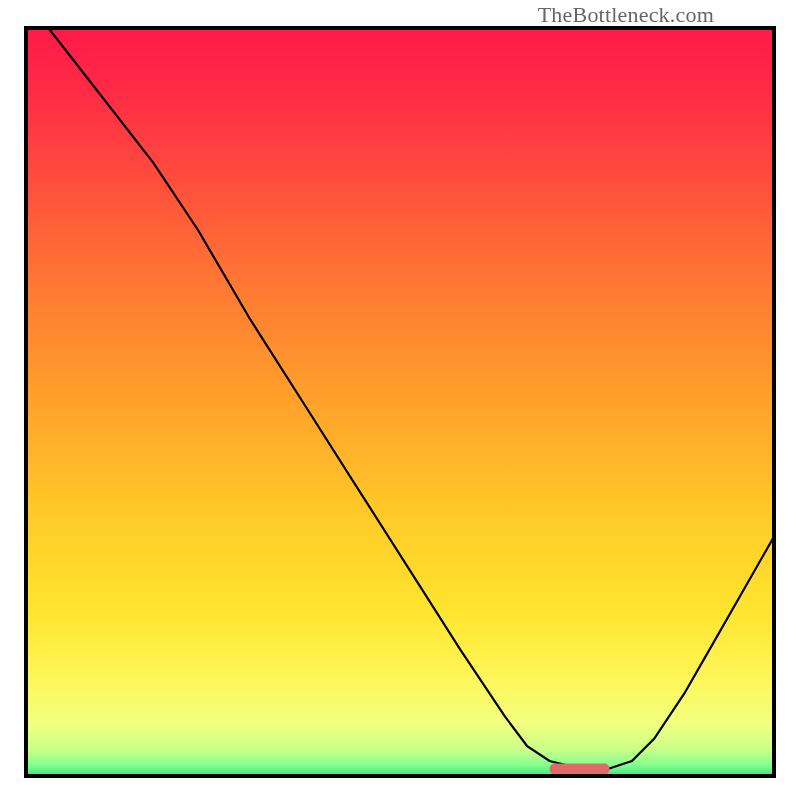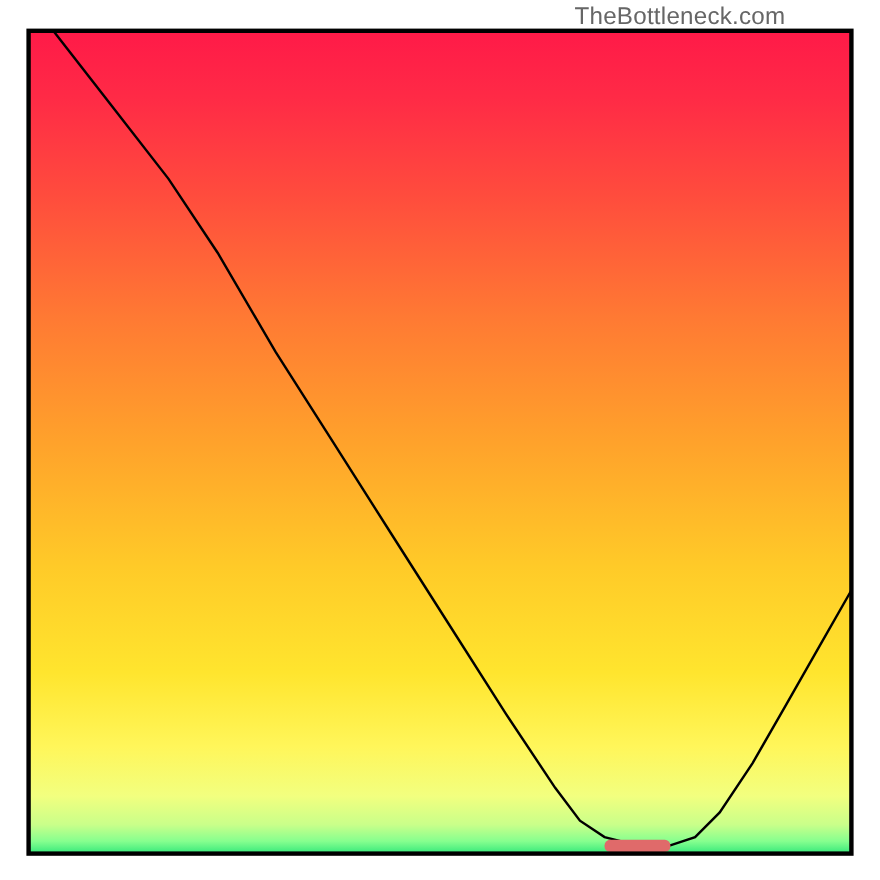--- a/index.html
+++ b/index.html
@@ -7,20 +7,21 @@
     padding: 0;
     width: 800px;
     height: 800px;
     background: #ffffff;
     font-family: Arial, Helvetica, sans-serif;
   }
   .container {
     position: relative;
     width: 724px;
     height: 800px;
+    font-family: Liberation Serif, serif;
   }
   .watermark {
     position: absolute;
     top: 2px;
     right: 10px;
     color: #666666;
     font-size: 22px;
     font-weight: 500;
     letter-spacing: 0.2px;
   }

